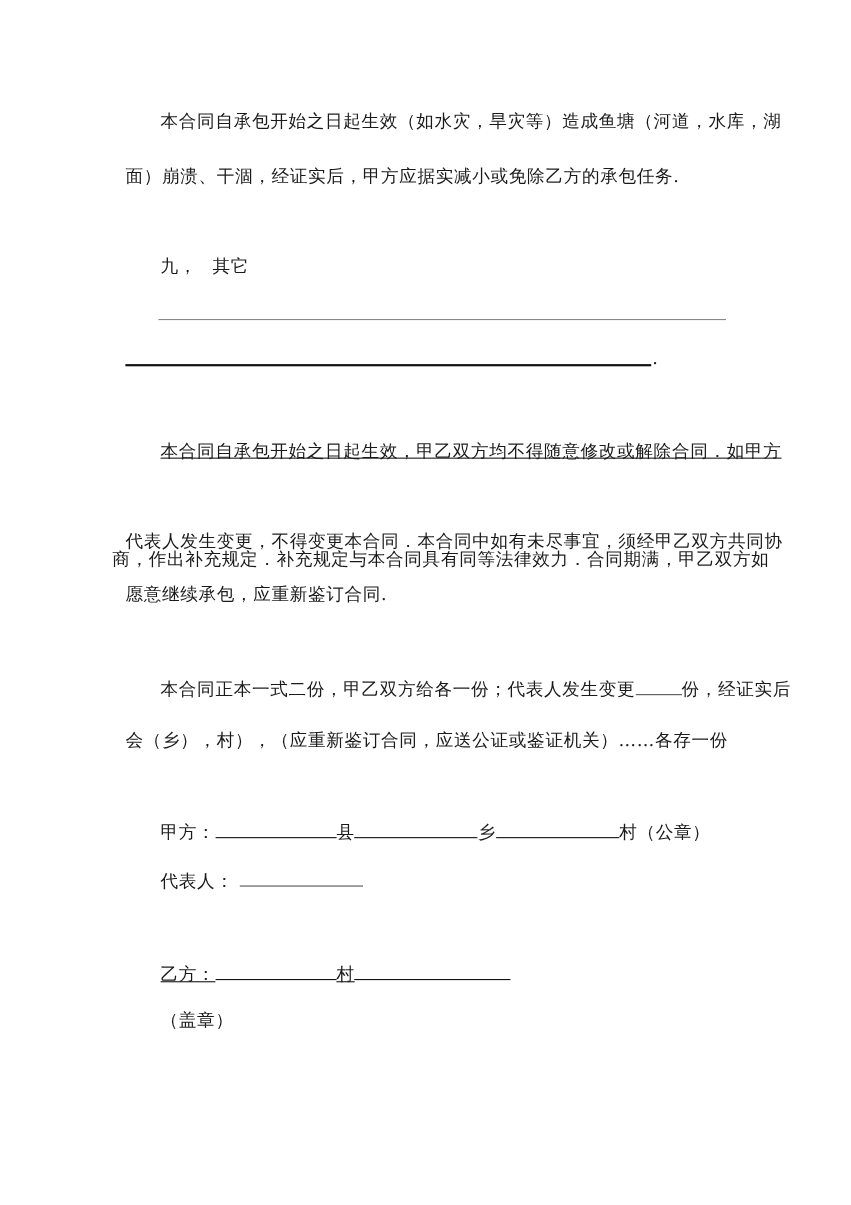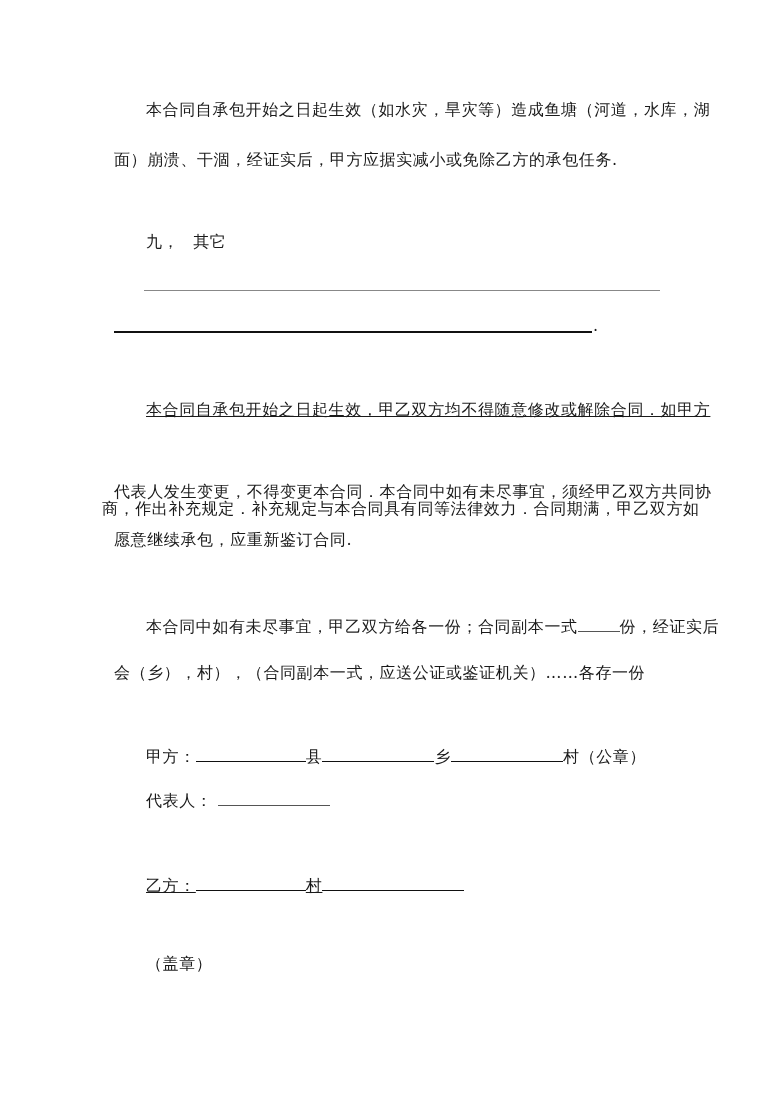--- a/index.html
+++ b/index.html
@@ -25,31 +25,31 @@
   <div class="rule" style="left:144px; top:290px; width:516px; border-top:1px solid #888;"></div>
   <div class="rule" style="left:114px; top:331px; width:478px; border-top:2px solid #111;"></div>
   <div class="line" style="left:593px; top:316px;">.</div>
 
   <div class="line" style="left:146px; top:400px;text-decoration:underline;">本合同自承包开始之日起生效，甲乙双方均不得随意修改或解除合同．如甲方</div>
   <div class="line" style="left:114px; top:450px;margin-top:32px;">代表人发生变更，不得变更本合同．本合同中如有未尽事宜，须经甲乙双方共同协</div>
   <div class="line" style="left:102px; top:499px;">商，作出补充规定．补充规定与本合同具有同等法律效力．合同期满，甲乙双方如</div>
   <div class="line" style="left:114px; top:530px;">愿意继续承包，应重新鉴订合同.</div>
 
   <div class="line" style="left:146px; top:617px;">
-    <span>本合同中如有未尽事宜，甲乙双方给各一份；合同副本一式</span><span class="ul ul-thin" style="width:42px;"></span><span>份，经证实后</span>
+    <span>本合同正本一式二份，甲乙双方给各一份；代表人发生变更</span><span class="ul ul-thin" style="width:42px;"></span><span>份，经证实后</span>
   </div>
-  <div class="line" style="left:114px; top:663px;">会（乡），村），（合同副本一式，应送公证或鉴证机关）……各存一份</div>
+  <div class="line" style="left:114px; top:663px;">会（乡），村），（应重新鉴订合同，应送公证或鉴证机关）……各存一份</div>
 
   <div class="line" style="left:146px; top:747px;font-family:Liberation Mono, monospace;">
     <span>甲方：</span><span class="ul" style="width:110px;"></span><span>县</span><span class="ul" style="width:112px;"></span><span>乡</span><span class="ul" style="width:112px;"></span><span>村（公章）</span>
   </div>
 
   <div class="line" style="left:146px; top:791px;font-family:Liberation Mono, monospace;">
     <span>代表人：</span><span class="ul ul-thin" style="width:112px; margin-left:6px;"></span>
   </div>
 
   <div class="line" style="left:146px; top:876px;text-decoration:underline;">
     <span>乙方：</span><span class="ul" style="width:110px;"></span><span>村</span><span class="ul" style="width:142px;"></span>
   </div>
 
-  <div class="line" style="left:146px; top:918px;margin-top:36px;">（盖章）</div>
+  <div class="line" style="left:146px; top:918px;">（盖章）</div>
 
 </div>
 
 </body></html>

